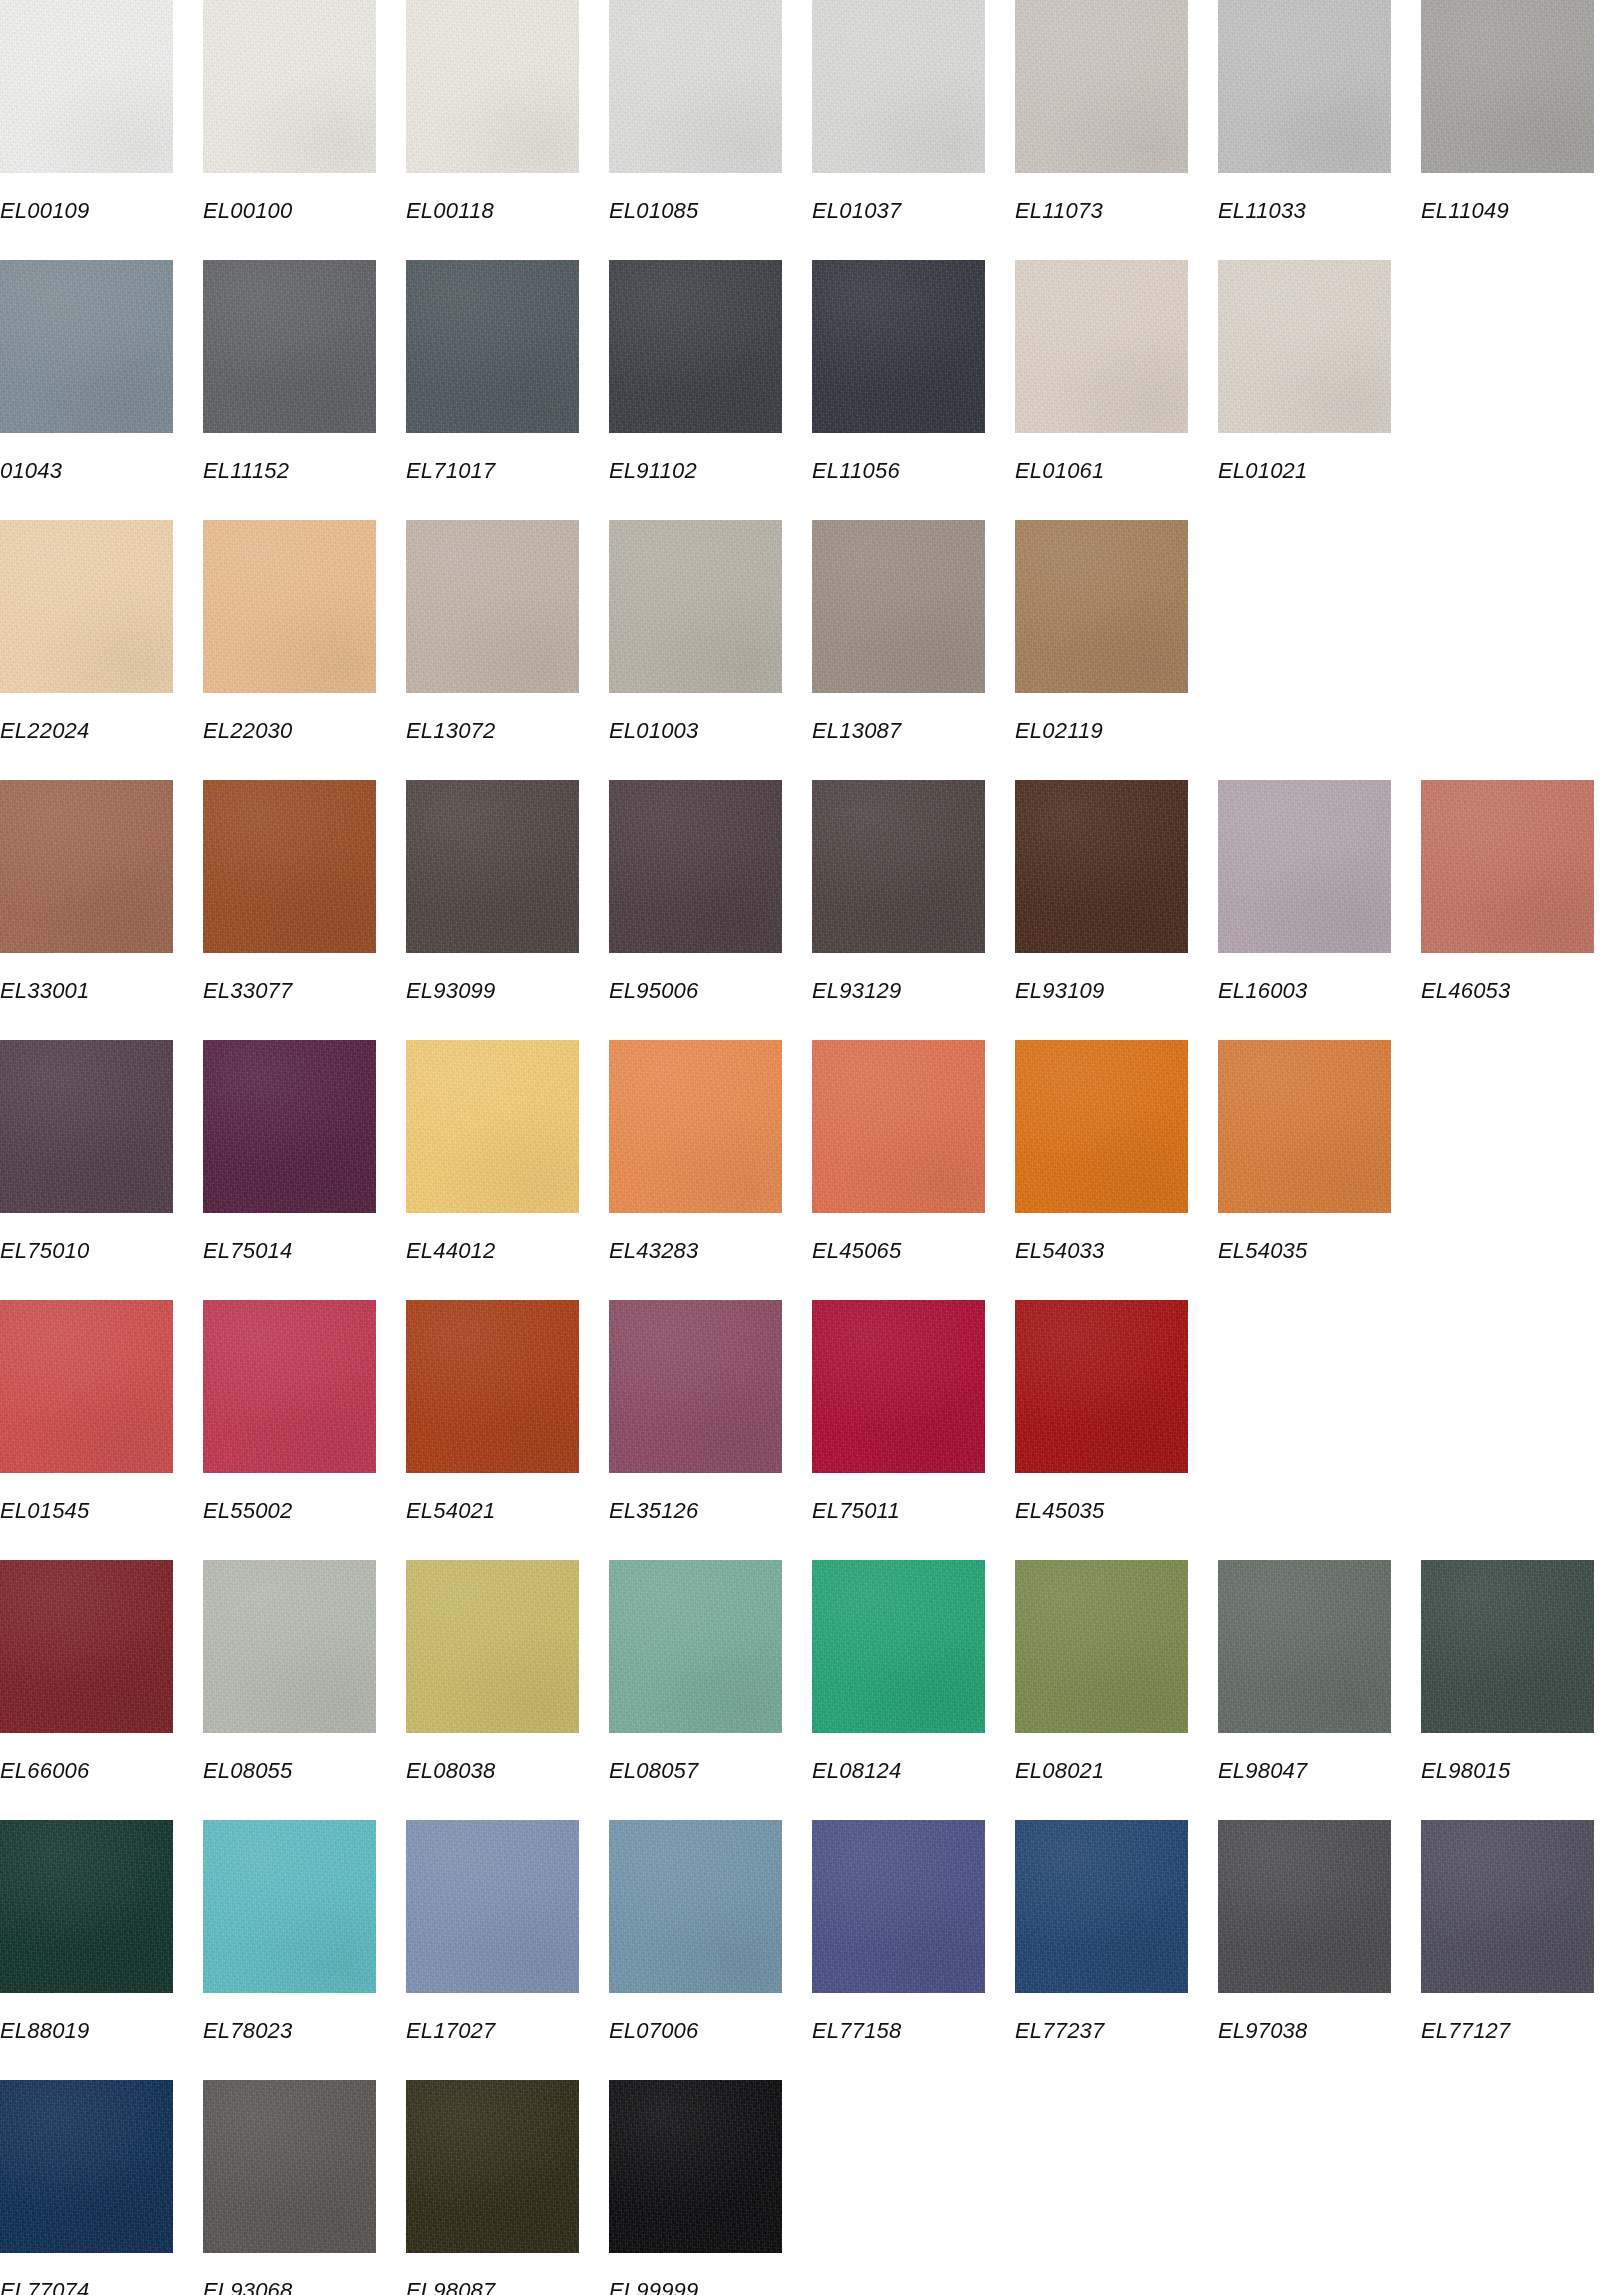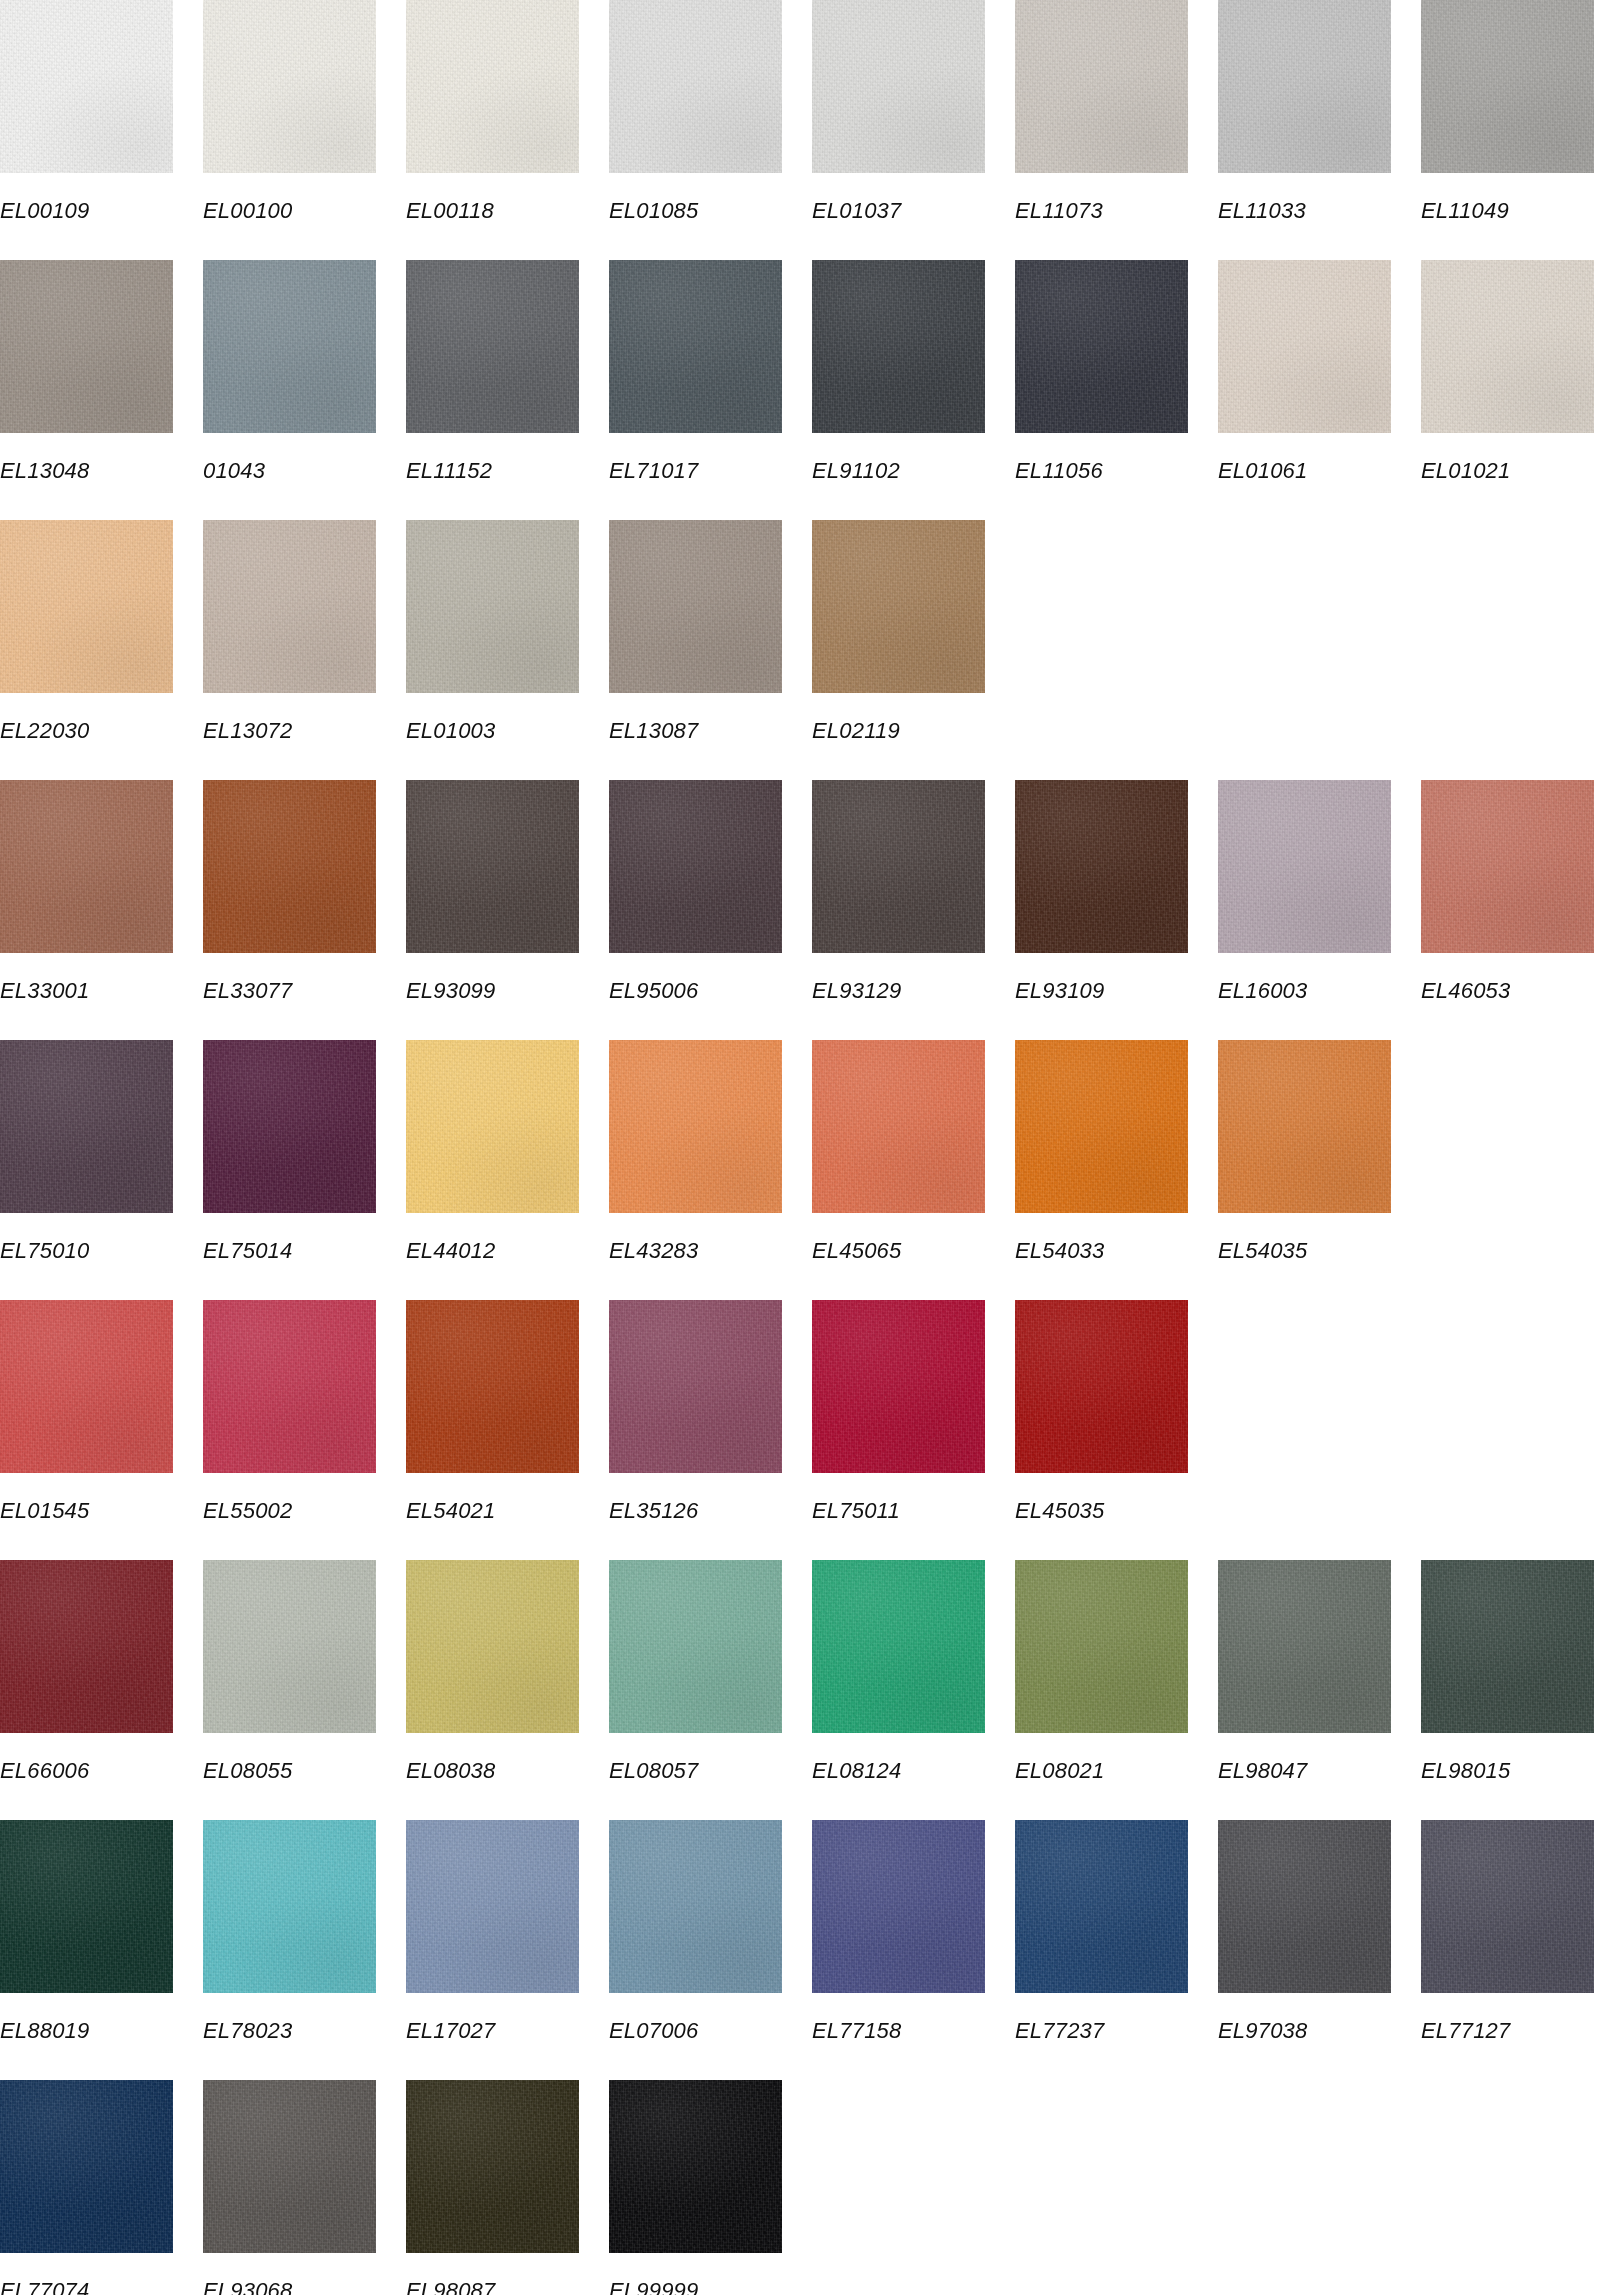--- a/index.html
+++ b/index.html
@@ -116,24 +116,20 @@
         <div class="swatch-chip" style="background-color: rgb(194, 194, 194);"></div>
         <div class="swatch-label">EL11033</div>
       </div>
       <div class="swatch-cell">
         <div class="swatch-chip" style="background-color: rgb(166, 165, 162);"></div>
         <div class="swatch-label">EL11049</div>
       </div>
     </div>
     <div class="swatch-row">
       <div class="swatch-cell">
-        <div class="swatch-chip" style="background-color: rgb(154, 144, 135);"></div>
-        <div class="swatch-label">EL13048</div>
-      </div>
-      <div class="swatch-cell">
         <div class="swatch-chip" style="background-color: rgb(127, 142, 150);"></div>
         <div class="swatch-label">01043</div>
       </div>
       <div class="swatch-cell">
         <div class="swatch-chip" style="background-color: rgb(95, 97, 101);"></div>
         <div class="swatch-label">EL11152</div>
       </div>
       <div class="swatch-cell">
         <div class="swatch-chip" style="background-color: rgb(78, 88, 94);"></div>
         <div class="swatch-label">EL71017</div>
@@ -150,20 +146,24 @@
         <div class="swatch-chip" style="background-color: rgb(222, 211, 200);"></div>
         <div class="swatch-label">EL01061</div>
       </div>
       <div class="swatch-cell">
         <div class="swatch-chip" style="background-color: rgb(222, 214, 204);"></div>
         <div class="swatch-label">EL01021</div>
       </div>
     </div>
     <div class="swatch-row">
       <div class="swatch-cell">
+        <div class="swatch-chip" style="background-color: rgb(241, 212, 174);"></div>
+        <div class="swatch-label">EL22024</div>
+      </div>
+      <div class="swatch-cell">
         <div class="swatch-chip" style="background-color: rgb(237, 190, 143);"></div>
         <div class="swatch-label">EL22030</div>
       </div>
       <div class="swatch-cell">
         <div class="swatch-chip" style="background-color: rgb(196, 181, 169);"></div>
         <div class="swatch-label">EL13072</div>
       </div>
       <div class="swatch-cell">
         <div class="swatch-chip" style="background-color: rgb(184, 180, 168);"></div>
         <div class="swatch-label">EL01003</div>

